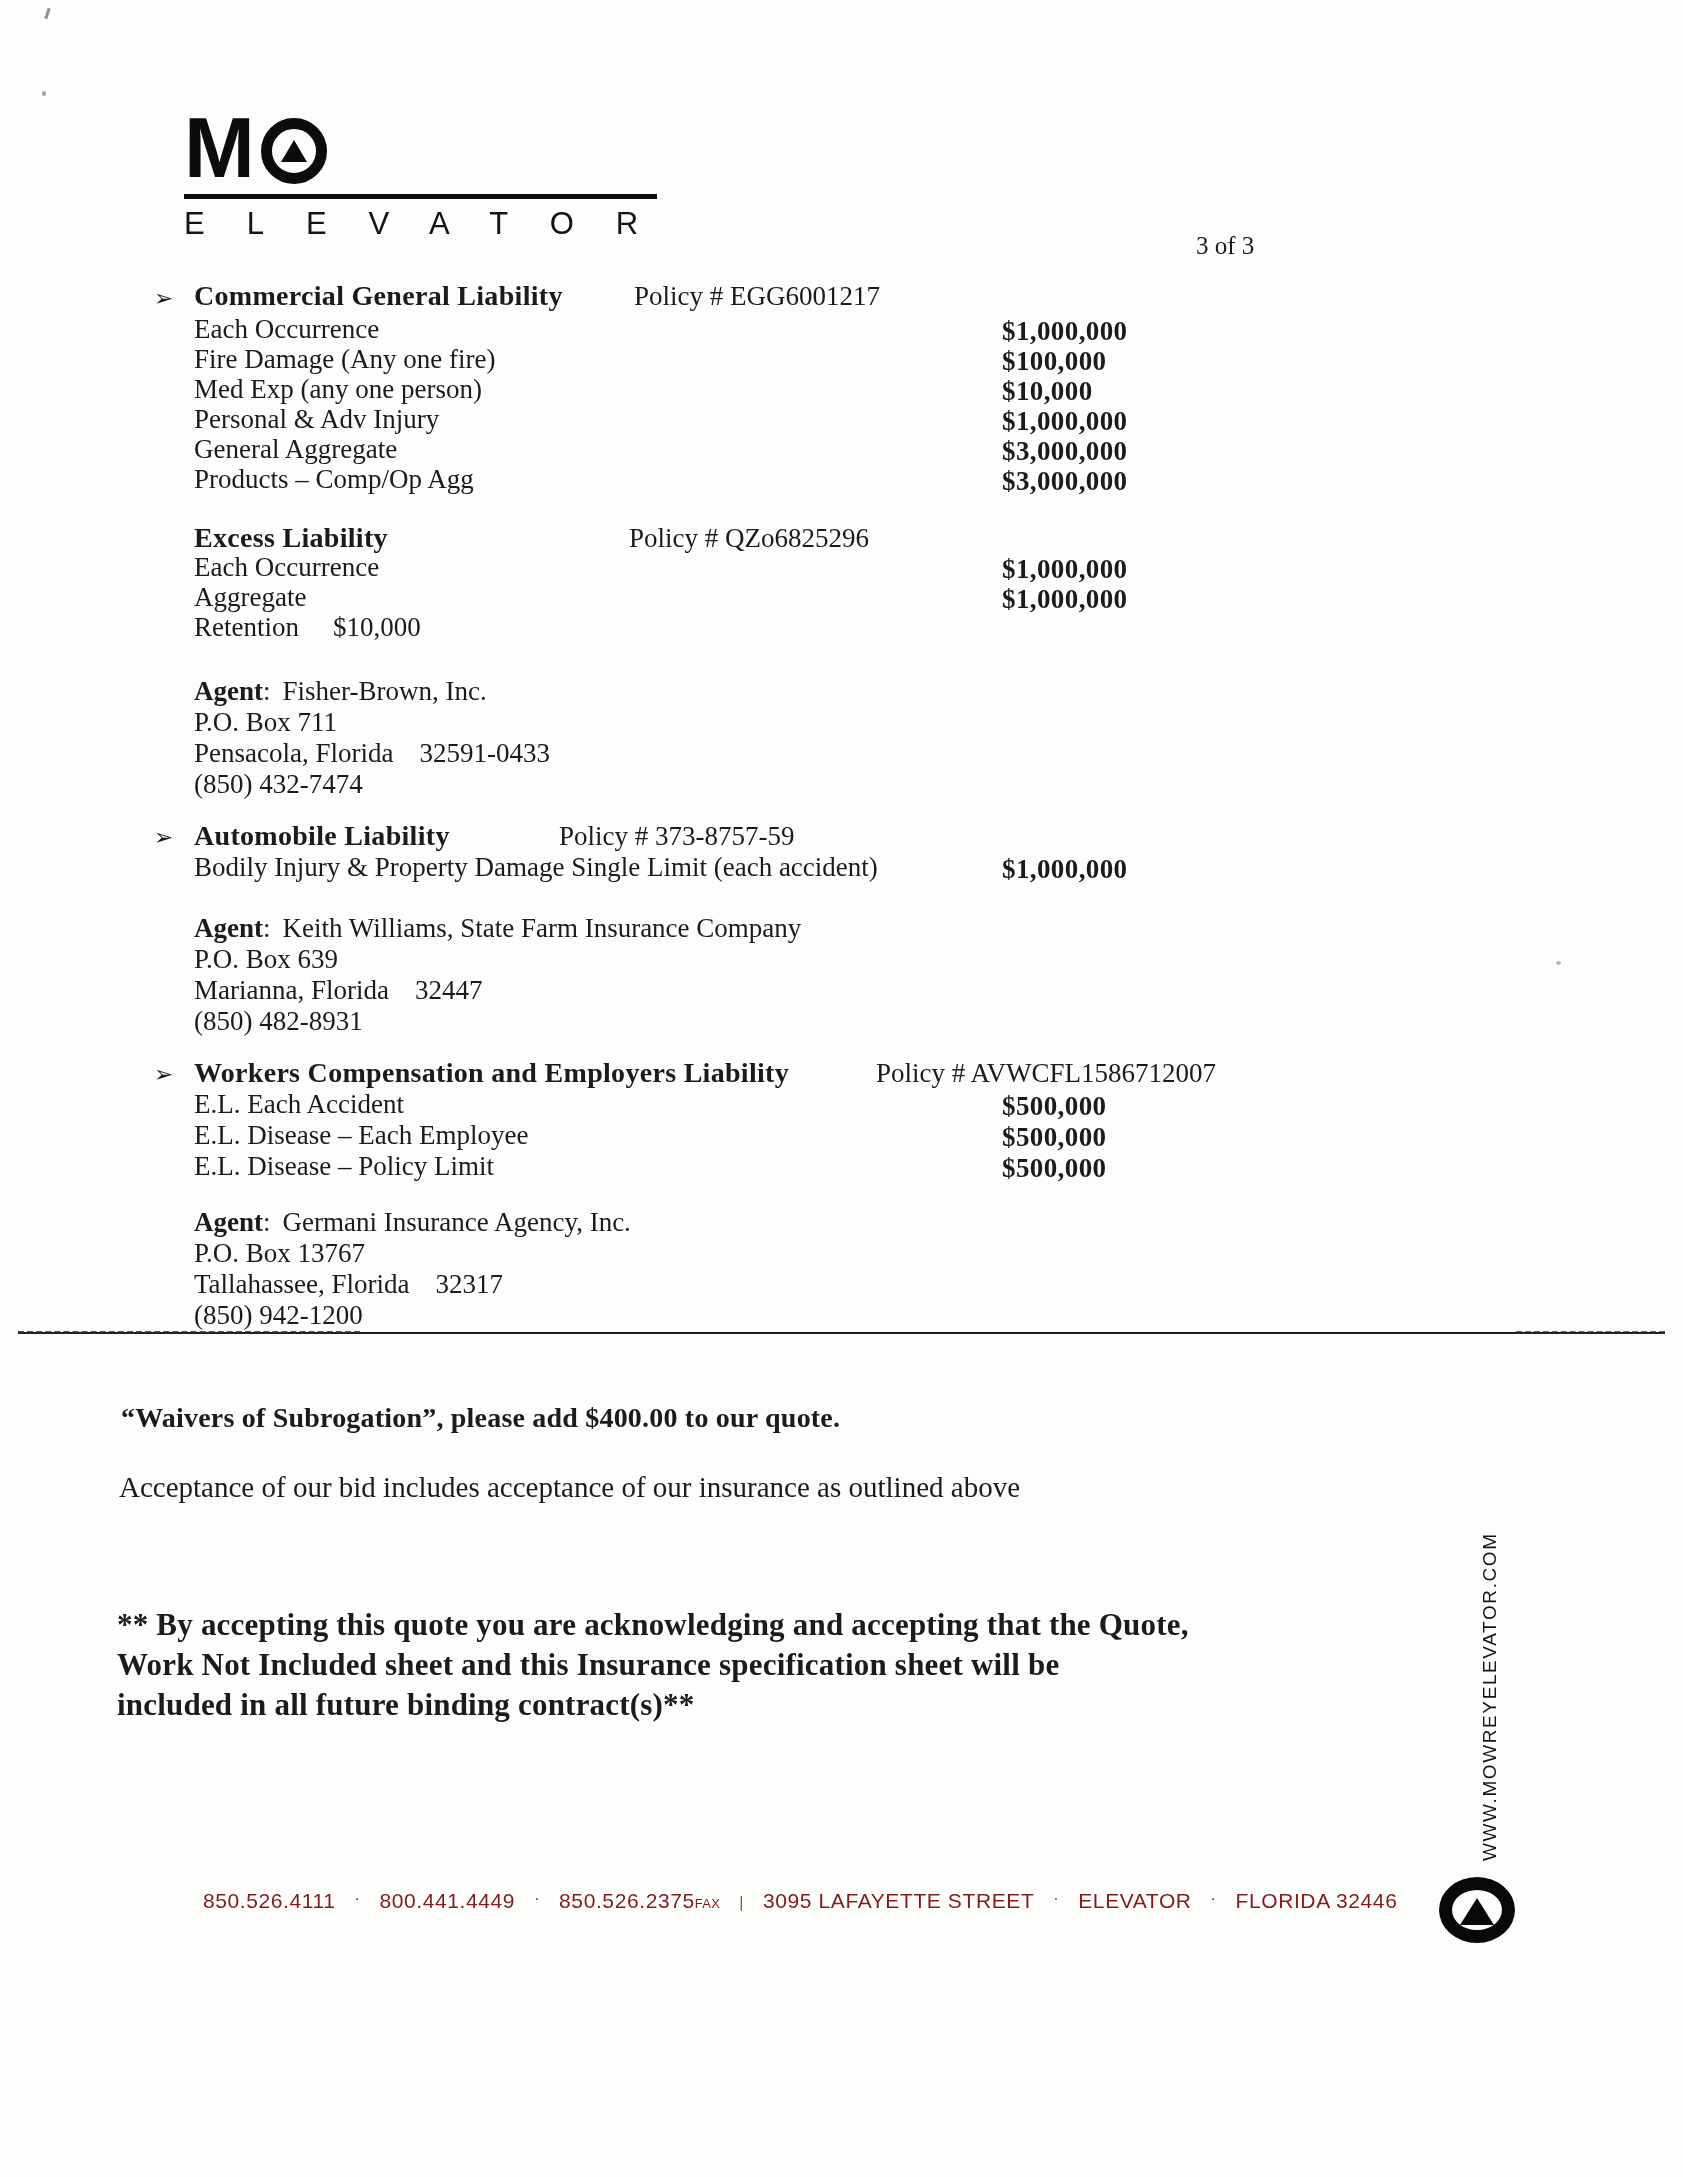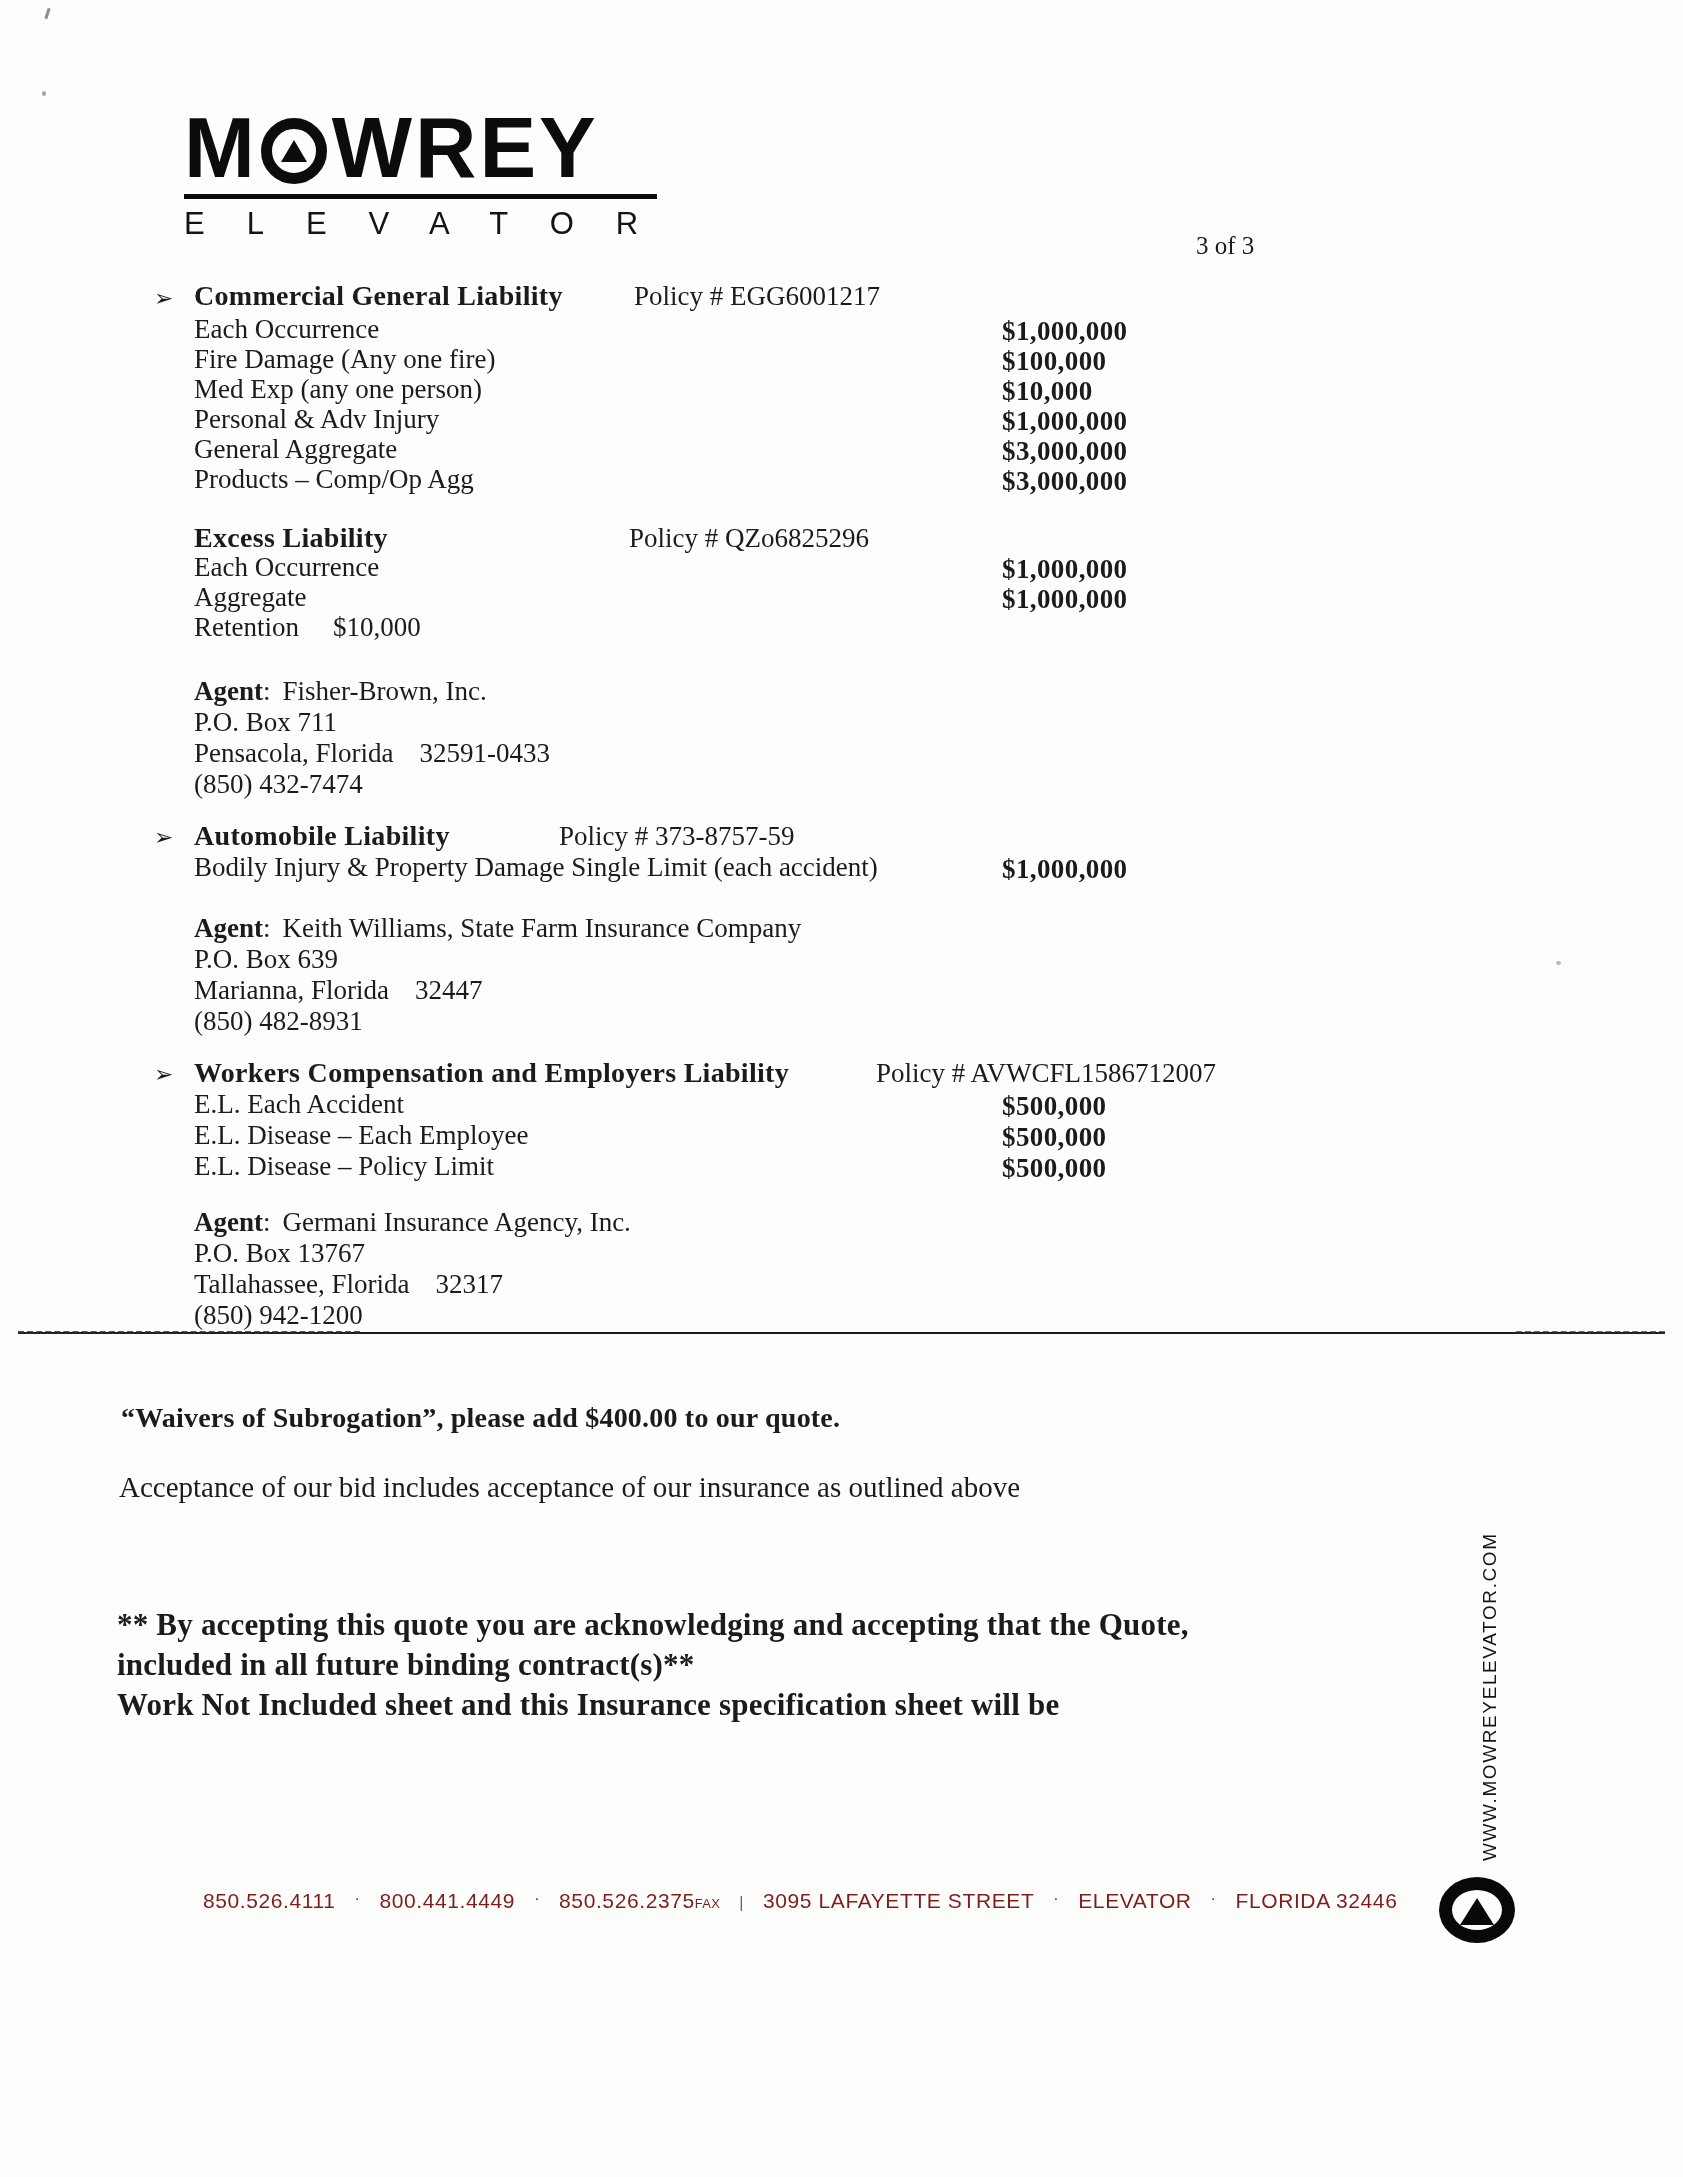--- a/index.html
+++ b/index.html
@@ -120,21 +120,20 @@
   <span class="artifact a1"></span>
   <span class="artifact a2"></span>
   <span class="artifact a3"></span>
 
   <div class="logo">
     <div class="brand-row">
       <span>M</span>
       <span class="brand-o">
         <span class="tri-sm"></span>
       </span>
-      <span>WREY</span>
     </div>
     <div class="brand-underline"></div>
     <div class="brand-sub">ELEVATOR</div>
   </div>
 
   <div class="pageno">3 of 3</div>
 
   <span class="bullet b-cgl">➢</span>
   <div class="sec-head h-cgl">
     <span class="sec-title">Commercial General Liability</span>
@@ -251,22 +250,22 @@
   <div class="sep-line">
     <span class="solid"></span>
       <span class="dash-l"></span>
       <span class="dash-r"></span>
   </div>
 
   <div class="waiver">“Waivers of Subrogation”, please add $400.00 to our quote.</div>
   <div class="acceptance">Acceptance of our bid includes acceptance of our insurance as outlined above</div>
   <div class="binding">
     <div>** By accepting this quote you are acknowledging and accepting that the Quote,</div>
+    <div>Work Not Included sheet and this Insurance specification sheet will be</div>
     <div>included in all future binding contract(s)**</div>
-    <div>Work Not Included sheet and this Insurance specification sheet will be</div>
   </div>
 
   <div class="site-vertical">WWW.MOWREYELEVATOR.COM</div>
 
   <div class="footer">
     <span>850.526.4111</span>
     <span class="dot">·</span>
     <span>800.441.4449</span>
     <span class="dot">·</span>
     <span class="fax-unit">

